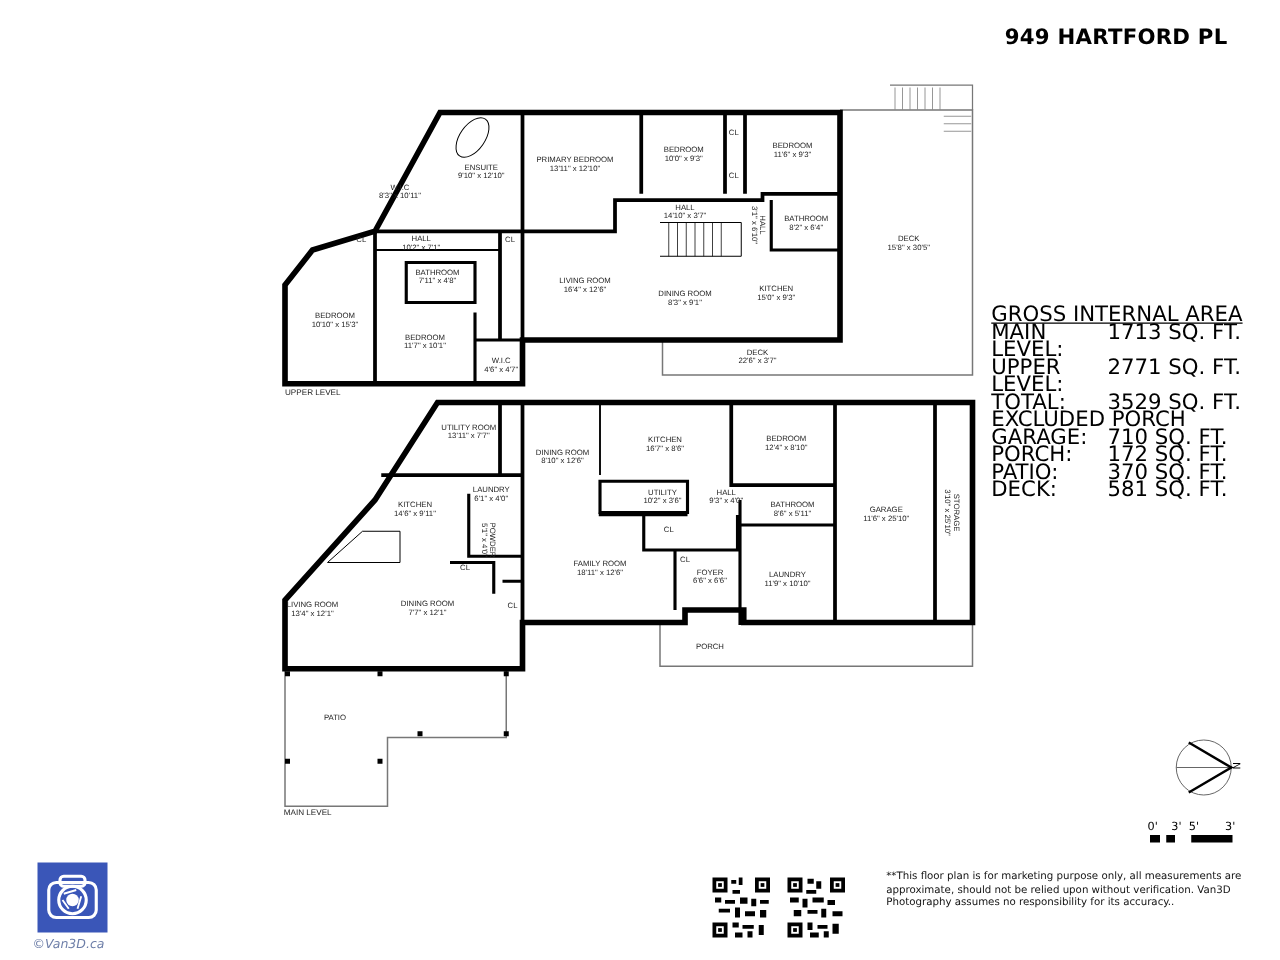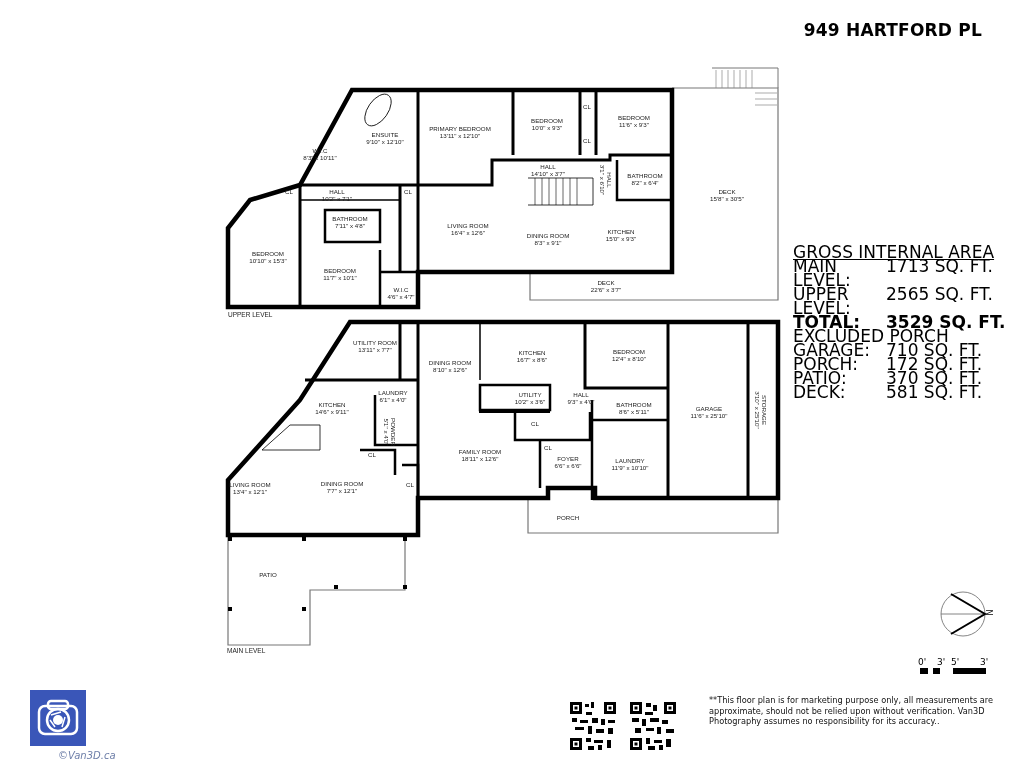--- a/index.html
+++ b/index.html
@@ -2,46 +2,46 @@
 <html><head>
 <meta charset="utf-8">
 <style>
   html, body { margin:0; padding:0; background:#ffffff; }
   body { width:1024px; height:768px; position:relative; overflow:hidden; font-family:"Liberation Sans", sans-serif; color:#000; }
   .title { position:absolute; right:42px; top:20px; text-align:center; font-family:"DejaVu Sans", sans-serif; font-weight:bold; font-size:17px; line-height:21px; letter-spacing:0.2px; }
   .area { position:absolute; left:793px; top:245px; font-family:"DejaVu Sans", sans-serif; font-size:17px; line-height:14px; }
   .area .hd { text-decoration:underline; }
   .area .row { display:flex; }
   .area .k { width:93px; }
-  .area .bold { font-weight:bold; }
+  .area .bold { font-weight:normal; }
   svg.plan { position:absolute; left:0; top:0; }
   .lbl { position:absolute; transform:translate(-50%,-50%); text-align:center; font-family:"Liberation Sans", sans-serif; font-size:6.2px; line-height:7.2px; color:#222; white-space:nowrap; }
   .lbl.v { transform:translate(-50%,-50%) rotate(90deg); }
   .lvl { position:absolute; font-size:6.5px; color:#222; }
   .disclaimer { position:absolute; left:709px; top:695px; width:290px; font-family:"DejaVu Sans", sans-serif; font-size:8.2px; line-height:10.5px; color:#111; }
   .logo { position:absolute; left:30px; top:690px; width:56px; height:56px; background:#3a56b8; }
-  .copy { position:absolute; left:26px; top:750px; font-family:"DejaVu Sans", sans-serif; font-style:italic; font-size:10px; color:#6d7ea8;margin-left:32px; }
+  .copy { position:absolute; left:26px; top:750px; font-family:"DejaVu Sans", sans-serif; font-style:italic; font-size:10px; color:#6d7ea8; }
   .scale-lbl { position:absolute; font-family:"DejaVu Sans", sans-serif; font-size:9px; }
 </style>
 </head>
 <body>
 
 <div class="title">
   <div>949 HARTFORD PL</div>
 </div>
 
 <div class="area">
   <div class="hd">GROSS INTERNAL AREA</div>
   <div class="row">
       <span class="k">MAIN LEVEL:</span>
       <span>1713 SQ. FT.</span>
     </div>
   <div class="row">
       <span class="k">UPPER LEVEL:</span>
-      <span>2565 SQ. FT.</span>
+      <span>2771 SQ. FT.</span>
     </div>
   <div class="row bold">
       <span class="k">TOTAL:</span>
       <span>3529 SQ. FT.</span>
     </div>
   <div>EXCLUDED PORCH</div>
   <div class="row">
       <span class="k">GARAGE:</span>
       <span>710 SQ. FT.</span>
     </div>

